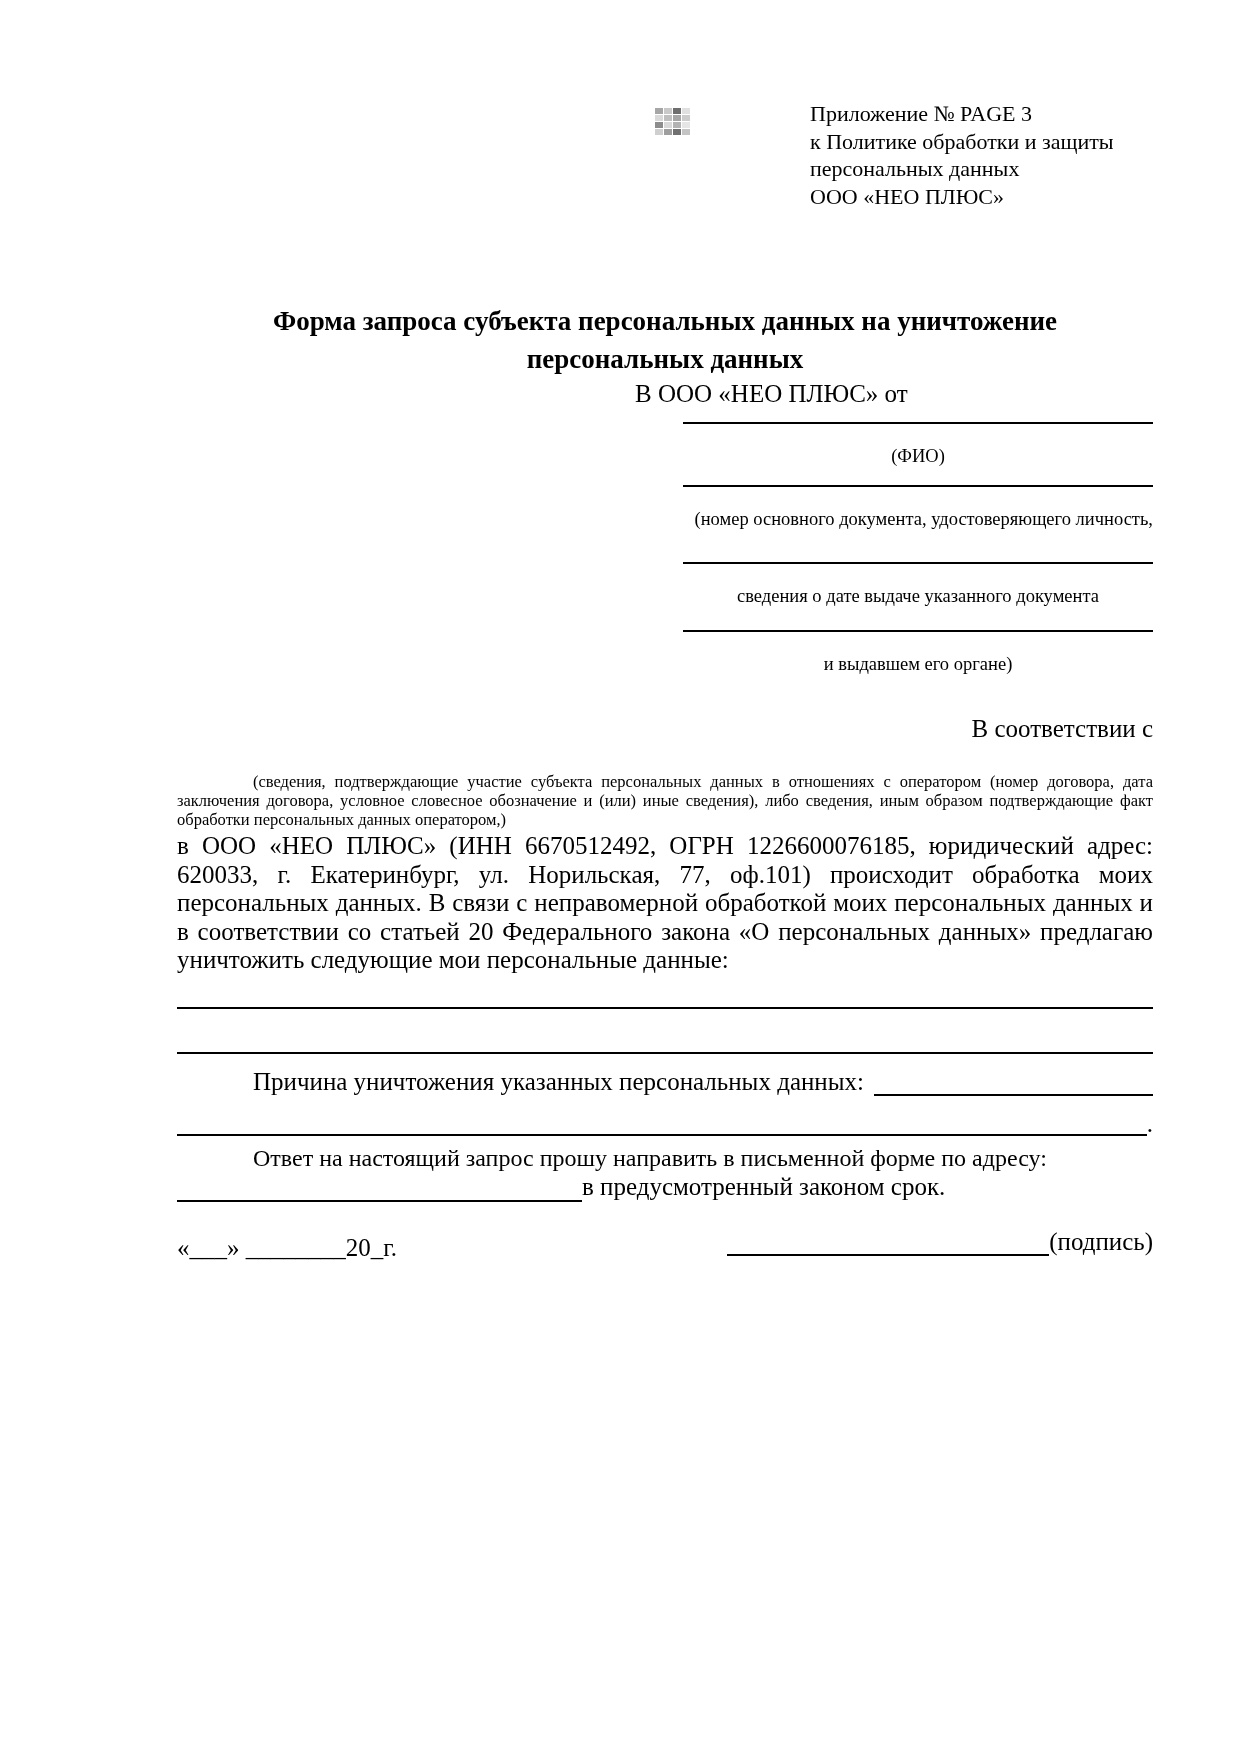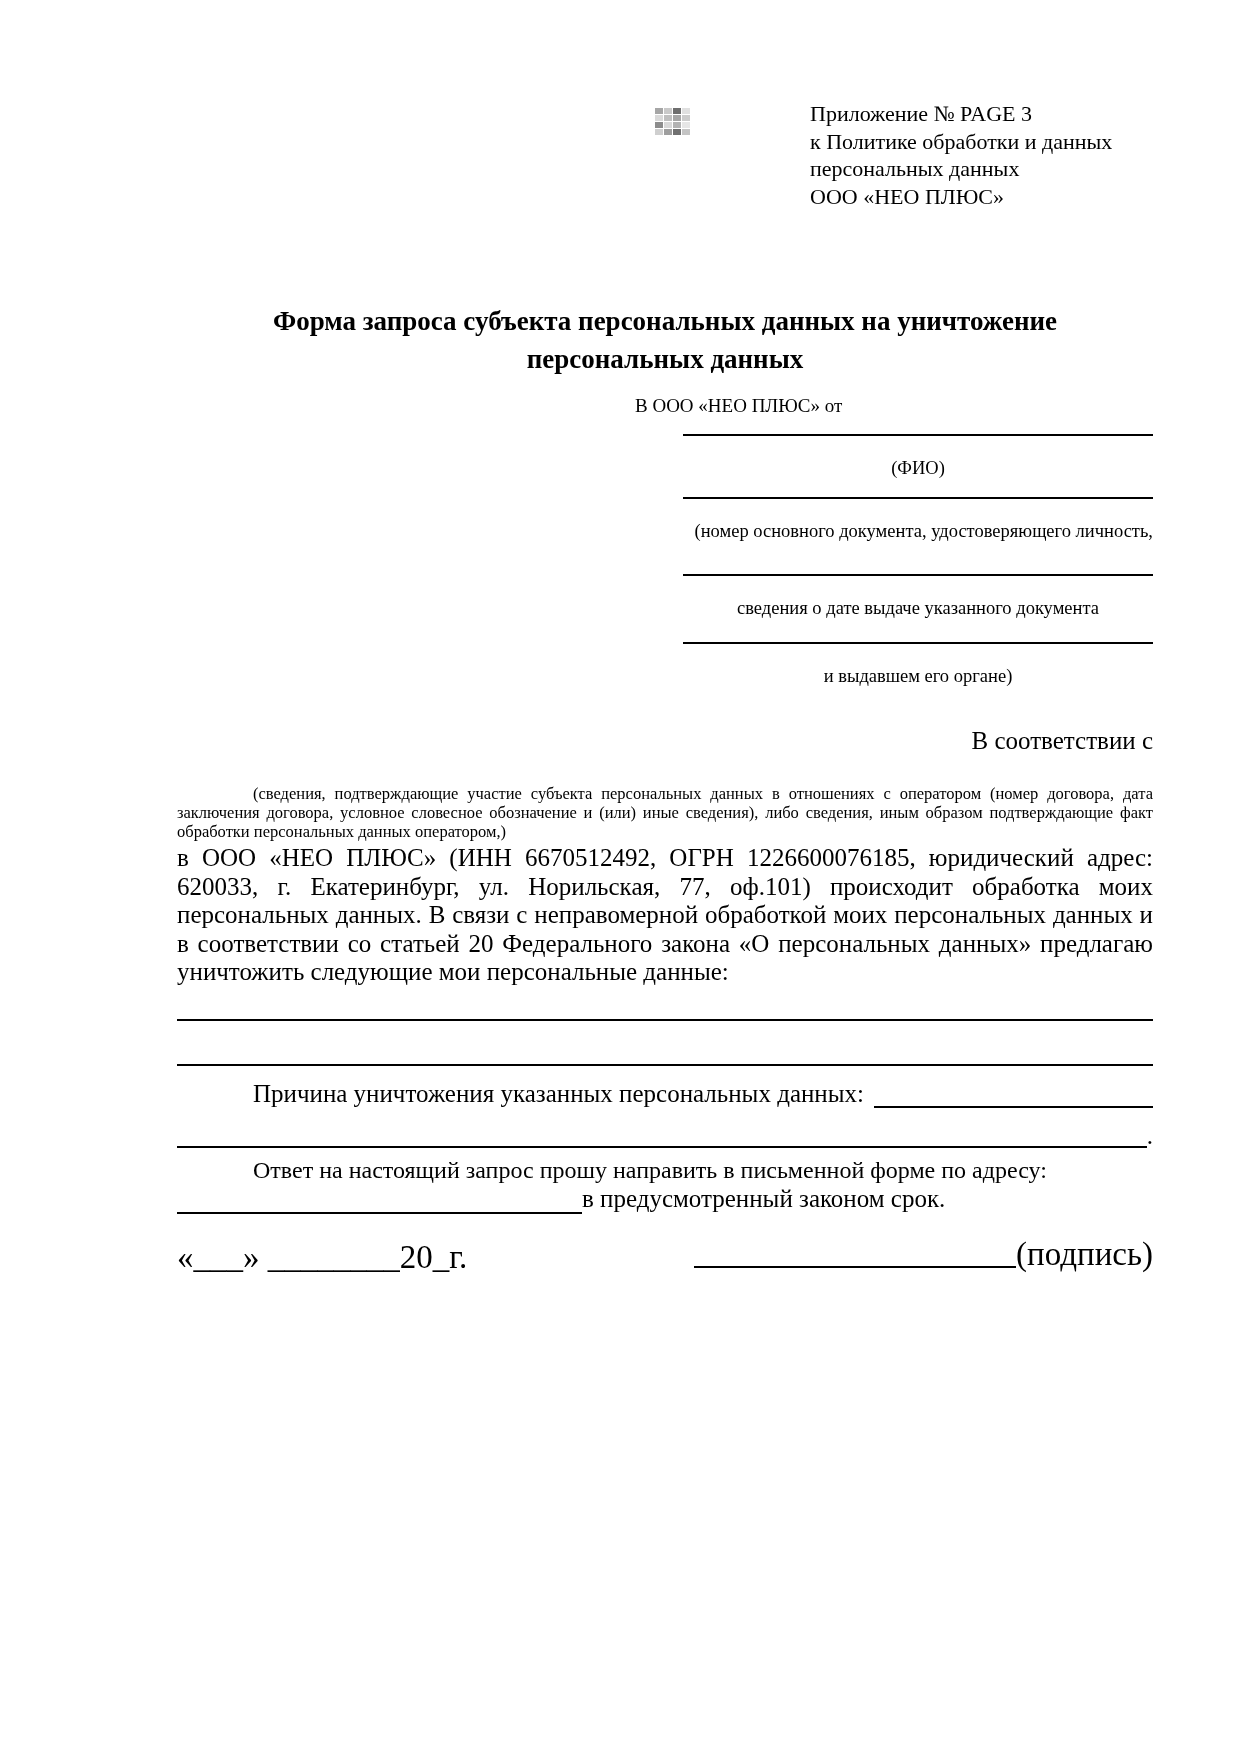--- a/index.html
+++ b/index.html
@@ -13,21 +13,21 @@
     font-family:"Liberation Serif", serif;
     overflow:hidden;
   }
   
   .header-row { position:relative; min-height:112px; }
   .artifact { position:absolute; left:478px; top:8px; width:36px; height:27px; }
   .header-block { margin-left:633px; font-size:22px; line-height:27.5px; }
   
   .title { margin-top:90px; text-align:center; font-weight:bold; font-size:27px; line-height:38px; }
   
-  .addressee { margin-left:458px; margin-top:14px; font-size:19px; line-height:28px; }
+  .addressee { margin-left:458px; margin-top:2px; font-size:25px; line-height:28px; }
   
   .fill-block { margin-left:506px; width:470px; }
   .fill-item { border-top:2.4px solid #000; text-align:center; font-size:18.5px; line-height:22px; padding-top:21px; }
   .fill-item.i1 { margin-top:14px; }
   .fill-item.i2 { margin-top:18px;text-align:right; }
   .fill-item.i3 { margin-top:32px; }
   .fill-item.i4 { margin-top:23px; }
   
   .accordance { display:flex; align-items:flex-end; margin-top:40px; font-size:25px; line-height:28px; padding-left:76px;flex-direction:column; }
   .accordance .lbl { white-space:nowrap; }
@@ -45,21 +45,21 @@
   .reason-row .lbl { white-space:nowrap; }
   
   .period-row { display:flex; align-items:flex-end; font-size:25px; line-height:24px; margin-top:14px; }
   .period-row .uline-fill { margin-left:0; }
   .period-row .dot { flex:0 0 auto; }
   
   .answer { margin:8px 0 0 0; font-size:24px; line-height:28px; text-indent:76px; }
   .answer2 { display:flex; align-items:flex-end; font-size:25px; line-height:30px; margin-top:0; }
   .answer2 .uline { width:405px; border-bottom:2.4px solid #000; height:24px; }
   
-  .date-row { display:flex; align-items:baseline; margin-top:26px; font-size:33px; line-height:28px; }
+  .date-row { display:flex; align-items:baseline; margin-top:26px; font-size:25px; line-height:28px; }
   .sig-group { margin-left:auto; display:flex; align-items:flex-end; }
   .sig-line { display:inline-block; width:322px; height:24px; border-bottom:2.4px solid #000; }
   .sig-caption { white-space:nowrap; }
 </style>
 </head>
 <body>
 
 <div class="page">
 
   <div class="header-row">
@@ -78,21 +78,21 @@
           <rect x="18" y="14" width="8" height="6" fill="#b3b3b3"></rect>
           <rect x="27" y="14" width="8" height="6" fill="#e6e6e6"></rect>
         <rect x="0" y="21" width="8" height="6" fill="#cfcfcf"></rect>
           <rect x="9" y="21" width="8" height="6" fill="#9e9e9e"></rect>
           <rect x="18" y="21" width="8" height="6" fill="#707070"></rect>
           <rect x="27" y="21" width="8" height="6" fill="#c4c4c4"></rect>
       </svg>
     </span>
     <div class="header-block">
       <div>Приложение №  PAGE 3</div>
-      <div>к Политике обработки и данных</div>
+      <div>к Политике обработки и защиты</div>
       <div>персональных данных</div>
       <div>ООО «НЕО ПЛЮС»</div>
     </div>
   </div>
 
   <div class="title">
     <div>Форма запроса субъекта персональных данных на уничтожение</div>
     <div>персональных данных</div>
   </div>
 

